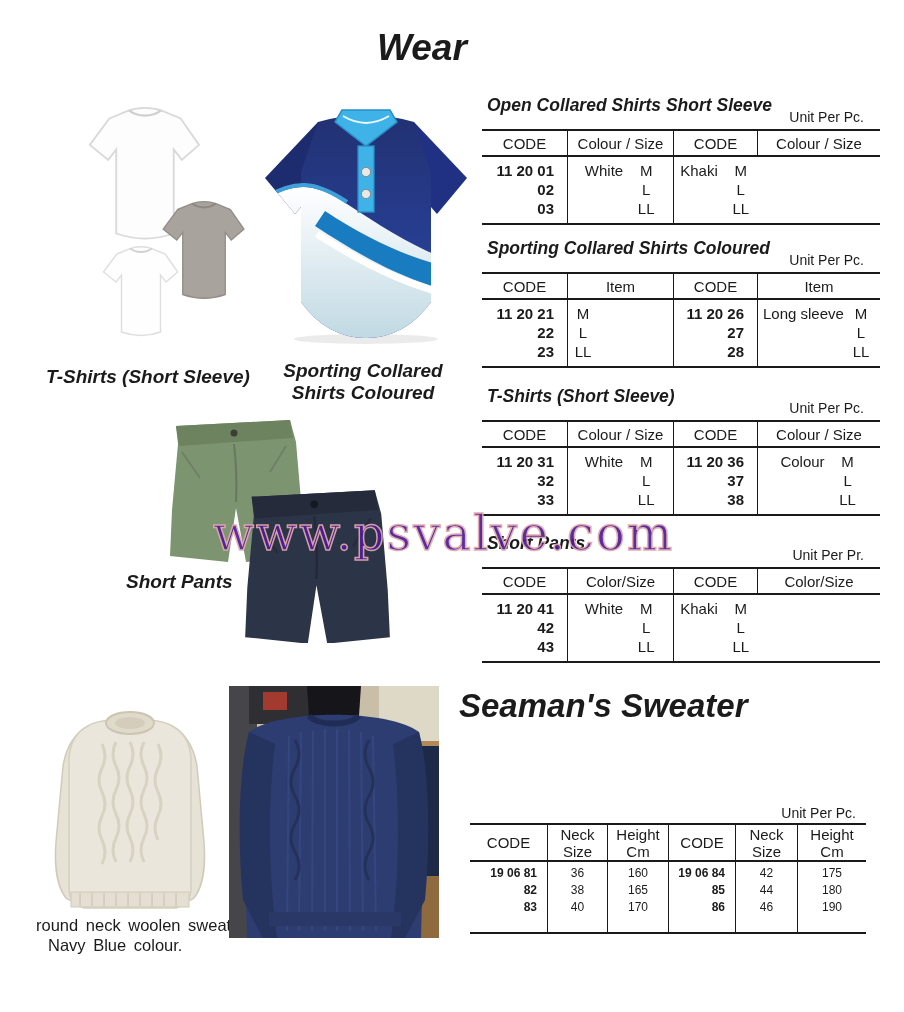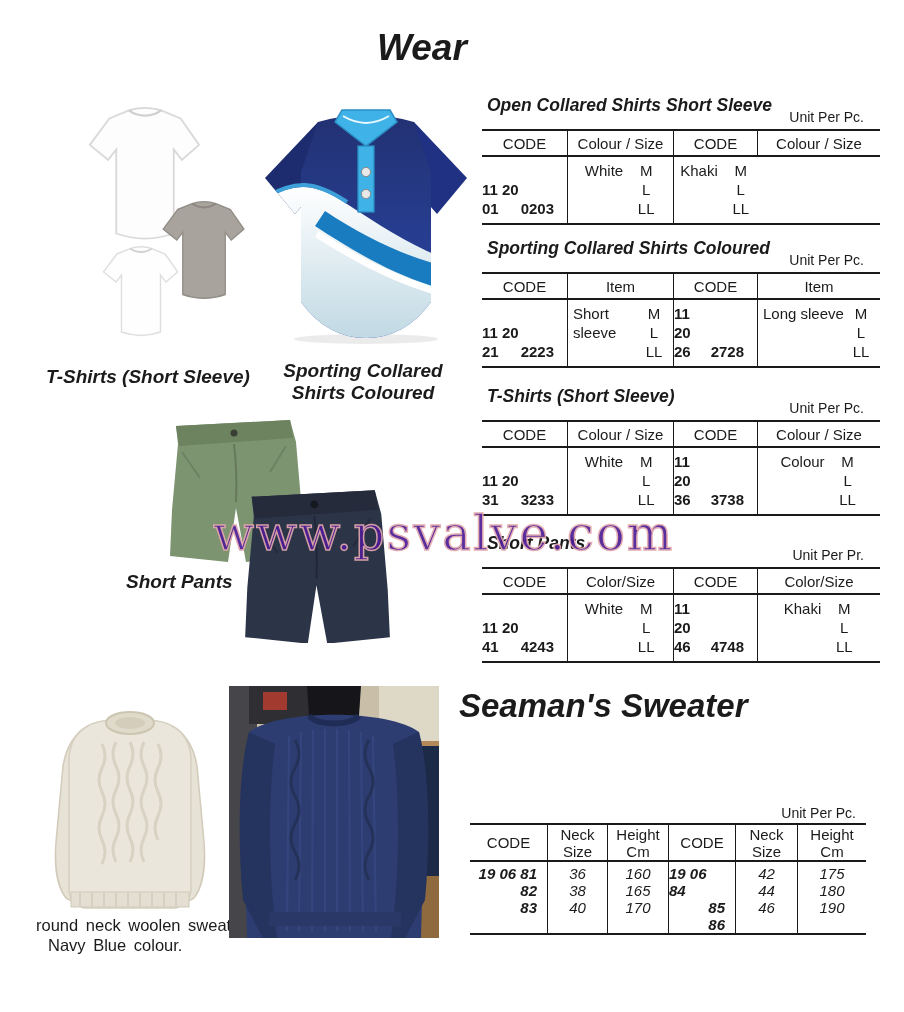--- a/index.html
+++ b/index.html
@@ -16,32 +16,32 @@
              color:#4c1d95;-webkit-text-stroke:1.5px #e2a7ae;opacity:.92;z-index:6;white-space:nowrap;}
   
   .tblock{position:absolute;left:482px;width:398px;z-index:4;}
   .ttitle{position:absolute;left:5px;top:0;font-size:17.5px;font-weight:bold;font-style:italic;white-space:nowrap;}
   .tunit{position:absolute;right:16px;top:14px;font-size:14px;}
   .tgrid{margin-top:34px;display:grid;grid-template-columns:85px 106px 84px 123px;
          border-top:2px solid #1a1a1a;border-bottom:2px solid #1a1a1a;background:transparent;}
   .hc{text-align:center;font-size:15px;padding:4px 0 3px;border-bottom:2px solid #1a1a1a;}
   .bl{border-left:1.5px solid #1a1a1a;}
   .dc{padding:4px 0 5px;font-size:15px;line-height:19px;}
-  .codes{display:flex;align-items:flex-end;padding-right:13px;font-weight:bold;}
+  .codes{display:flex;flex-direction:column;align-items:flex-end;padding-right:13px;font-weight:bold;}
   .cs{display:flex;justify-content:center;gap:13px;}
   .stack{display:flex;flex-direction:column;align-items:center;min-width:20px;}
   .between{display:flex;justify-content:space-between;padding-left:5px;padding-right:9px;}
   
   .sblock{position:absolute;left:470px;top:805px;width:396px;z-index:4;}
   .sunit{position:absolute;right:10px;top:0;font-size:14px;}
   .sgrid{margin-top:18px;display:grid;grid-template-columns:77px 60px 61px 67px 62px 69px;
          border-top:2px solid #1a1a1a;border-bottom:2px solid #1a1a1a;}
   .hc2{display:flex;flex-direction:column;justify-content:center;align-items:center;
        font-size:15px;line-height:17px;min-height:35px;border-bottom:2px solid #1a1a1a;}
-  .sdc{padding:3px 0 0;font-size:15px;line-height:17px;font-style:italic;}
+  .sdc{padding:3px 0 16px;font-size:12px;line-height:17px;}
   .scodes{display:flex;flex-direction:column;align-items:flex-end;padding-right:10px;font-weight:bold;}
   .svals{display:flex;flex-direction:column;align-items:center;}
 </style>
 </head>
 <body>
 
 <div class="abs page-title" style="left:377px;top:27px;">Wear</div>
 
 <div class="abs watermark" style="left:213px;top:505px;">www.psvalve.com</div>
 
@@ -161,21 +161,20 @@
     <div class="hc">CODE</div>
     <div class="hc bl">Item</div>
     <div class="hc bl">CODE</div>
     <div class="hc bl">Item</div>
     <div class="dc codes">
       <span>11 20 21</span>
         <span>22</span>
         <span>23</span>
     </div>
     <div class="dc between bl">
-      <span>Short sleeve</span>
       <span class="stack">
           <span>M</span>
           <span>L</span>
           <span>LL</span>
         </span>
     </div>
     <div class="dc codes bl">
       <span>11 20 26</span>
         <span>27</span>
         <span>28</span>
@@ -241,25 +240,20 @@
         <span>42</span>
         <span>43</span>
     </div>
     <div class="dc cs bl">
       <span>White</span>
       <span class="stack">
           <span>M</span>
           <span>L</span>
           <span>LL</span>
         </span>
-    </div>
-    <div class="dc codes bl">
-      <span>11 20 46</span>
-        <span>47</span>
-        <span>48</span>
     </div>
     <div class="dc cs bl">
       <span>Khaki</span>
       <span class="stack">
           <span>M</span>
           <span>L</span>
           <span>LL</span>
         </span>
     </div>
   </div>

